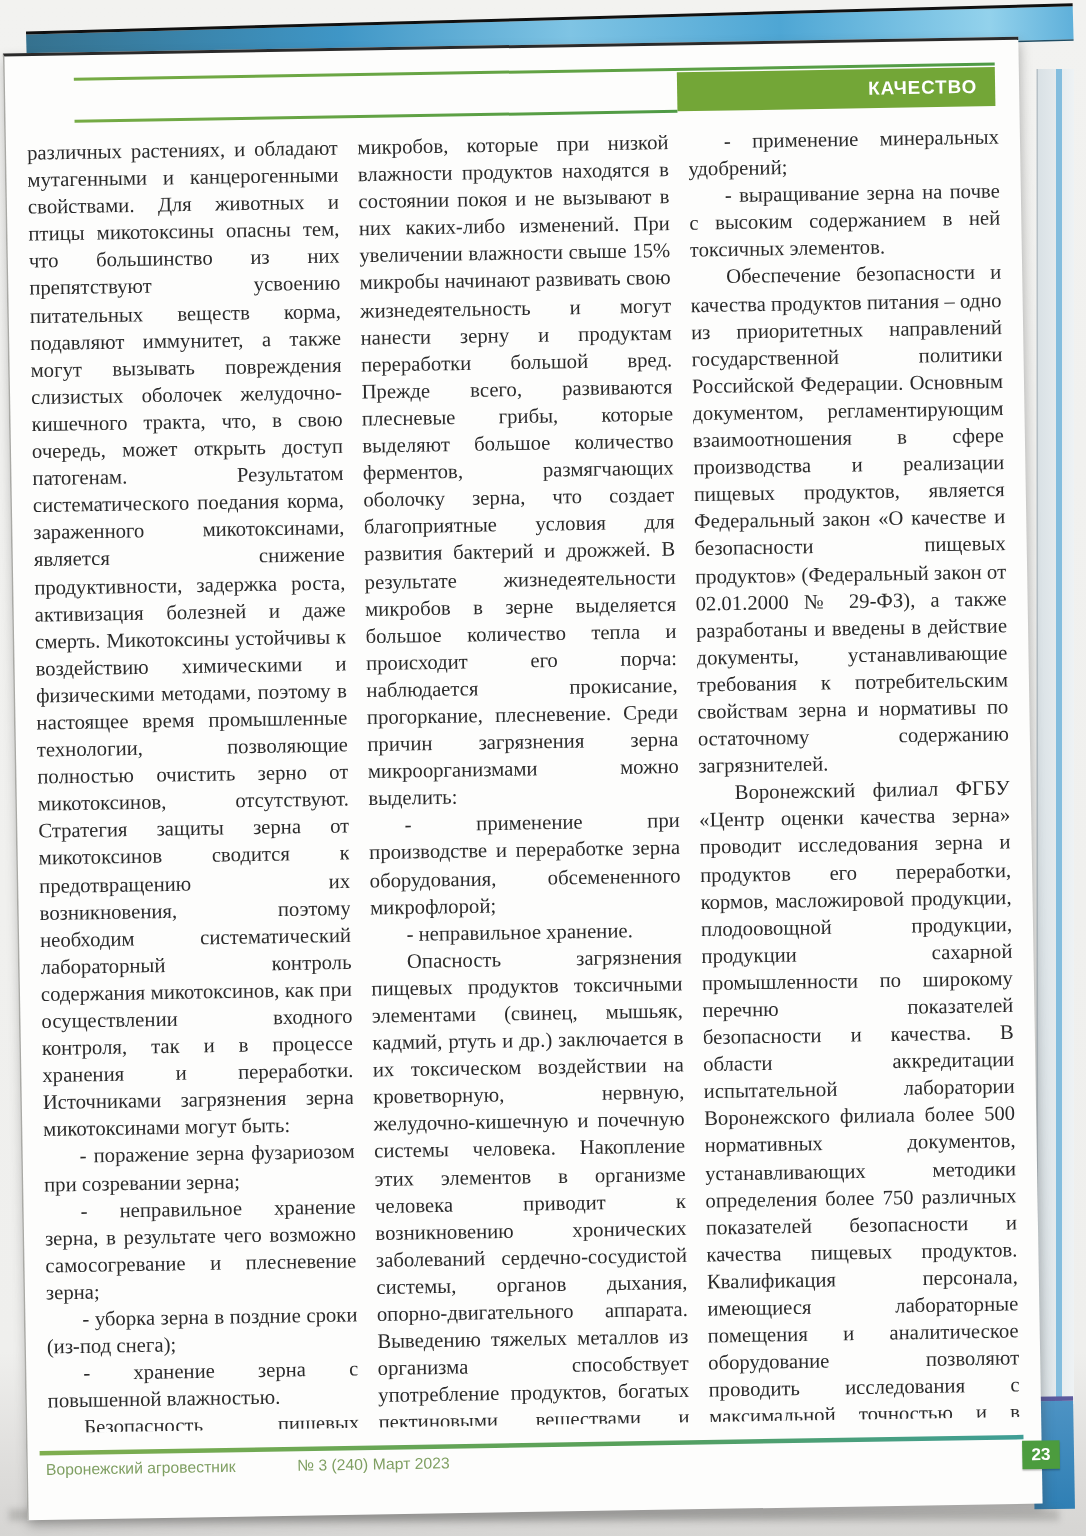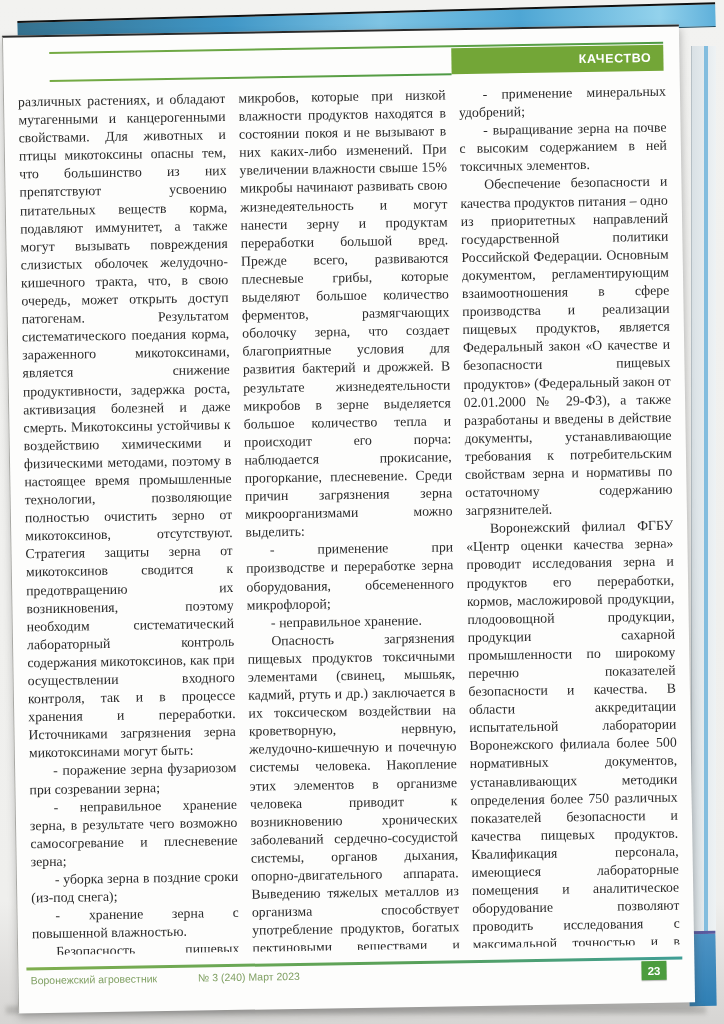--- a/index.html
+++ b/index.html
@@ -30,21 +30,21 @@
   .label-box span{color:#fff;font-family:"Liberation Sans",sans-serif;font-weight:bold;font-size:12.5px;letter-spacing:.05em;}
   .cols{position:absolute;top:56px;left:14px;right:14px;height:862px;display:flex;gap:13px;}
   .col{flex:1;overflow:hidden;color:var(--ink);font-size:13.8px;line-height:18.1px;text-align:justify;}
   .paras p{margin:0;}
   .paras p.ind{text-indent:24px;}
   .footer-rule{position:absolute;top:930px;left:8px;right:12px;height:3px;
     background:linear-gradient(90deg,#7fae4e,#57a05a 60%,#3f9e96);}
   .footer{position:absolute;top:937px;left:12px;font-family:"Liberation Sans",sans-serif;
     font-size:10.5px;color:var(--ftext);}
   .f-issue{margin-left:38px;}
-  .page-badge{position:absolute;top:934px;left:623px;width:25px;height:19px;background:var(--badge);
+  .page-badge{position:absolute;top:934px;left:663px;width:25px;height:19px;background:var(--badge);
     color:#fff;font-family:"Liberation Sans",sans-serif;font-weight:bold;font-size:11.5px;
     display:flex;align-items:center;justify-content:center;box-shadow:0 1px 1px rgba(0,0,0,.25);}
 </style>
 </head>
 <body>
 
 <div class="scan">
   <div class="band-top"></div>
   <div class="stripe-light">
     <div class="stripe-line"></div>

